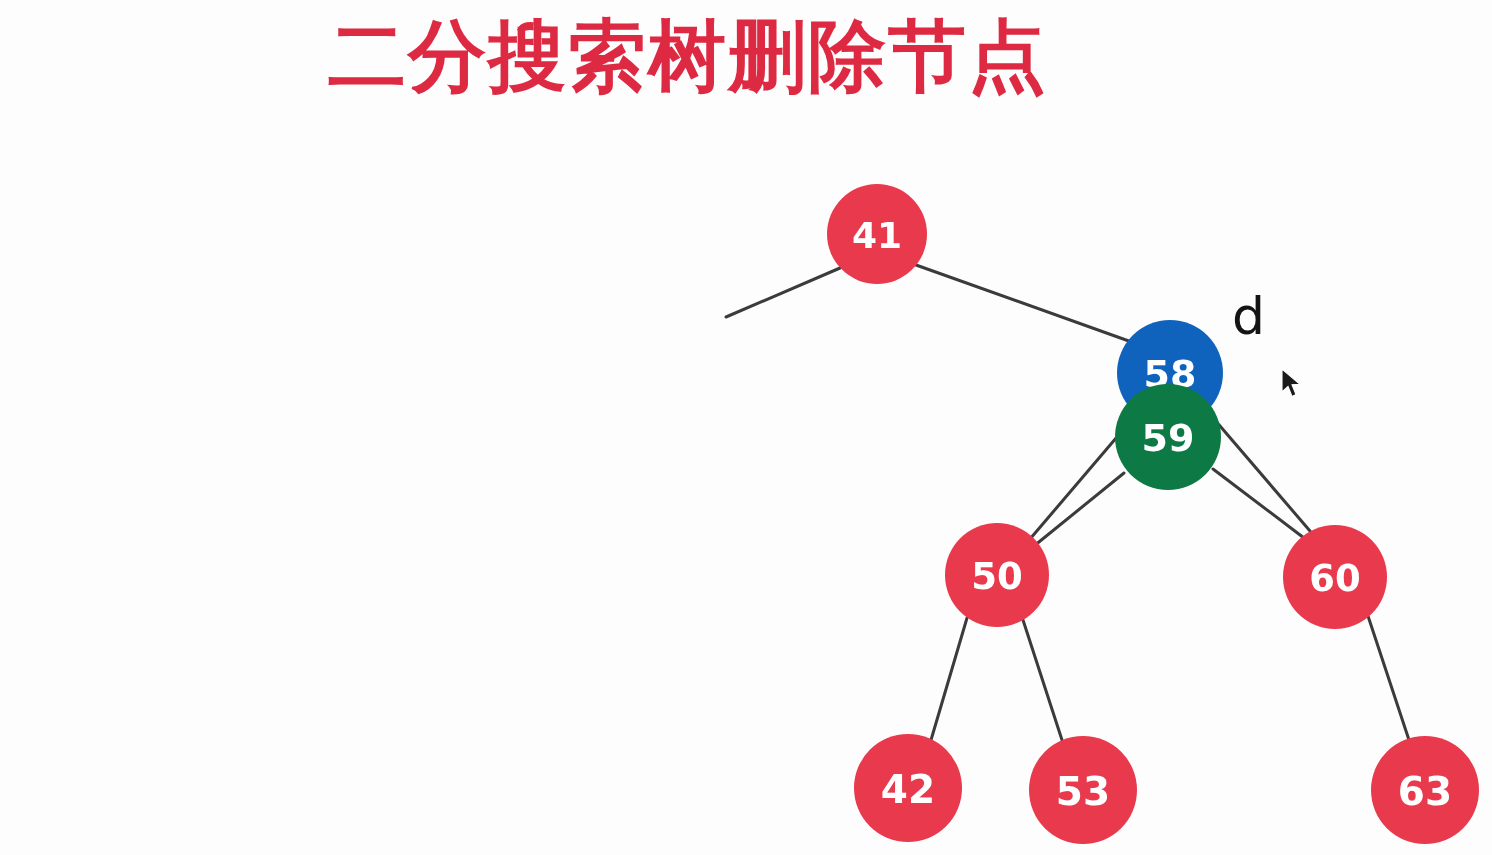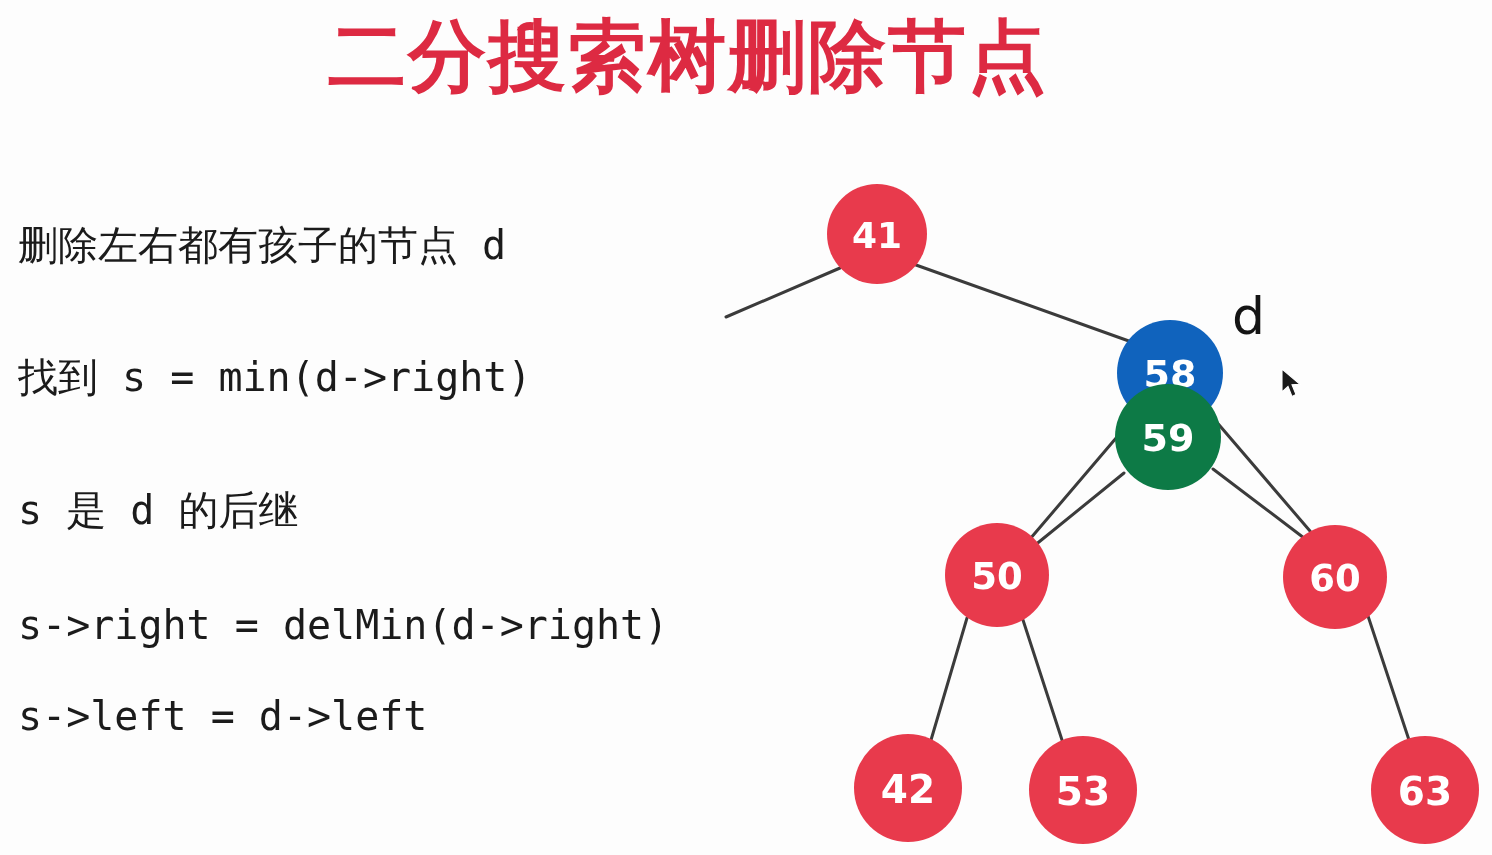--- a/index.html
+++ b/index.html
@@ -96,27 +96,20 @@
     height: 30px;
   }
 </style>
 </head>
 <body>
 
 <div id="stage">
 
   <div id="title">二分搜索树删除节点</div>
 
-  <div id="lines">
-    <div class="line l0">删除左右都有孩子的节点 d</div>
-    <div class="line l1">找到 s = min(d-&gt;right)</div>
-    <div class="line l2">s 是 d 的后继</div>
-    <div class="line l3">s-&gt;right = delMin(d-&gt;right)</div>
-    <div class="line l4">s-&gt;left = d-&gt;left</div>
-  </div>
 
   <svg id="tree" viewBox="0 0 1492 855" xmlns="http://www.w3.org/2000/svg">
     <g id="edge-layer">
         <line x1="840" y1="268" x2="726" y2="317" class="edge" stroke="#3b3b3b"></line>
         <line x1="916" y1="265" x2="1140" y2="345" class="edge" stroke="#3b3b3b"></line>
         <line x1="1134" y1="417" x2="1030" y2="539" class="edge" stroke="#3b3b3b"></line>
         <line x1="1124" y1="473" x2="1034" y2="546" class="edge" stroke="#3b3b3b"></line>
         <line x1="1208" y1="412" x2="1310" y2="531" class="edge" stroke="#3b3b3b"></line>
         <line x1="1213" y1="469" x2="1304" y2="538" class="edge" stroke="#3b3b3b"></line>
         <line x1="967" y1="618" x2="931" y2="740" class="edge" stroke="#3b3b3b"></line>

